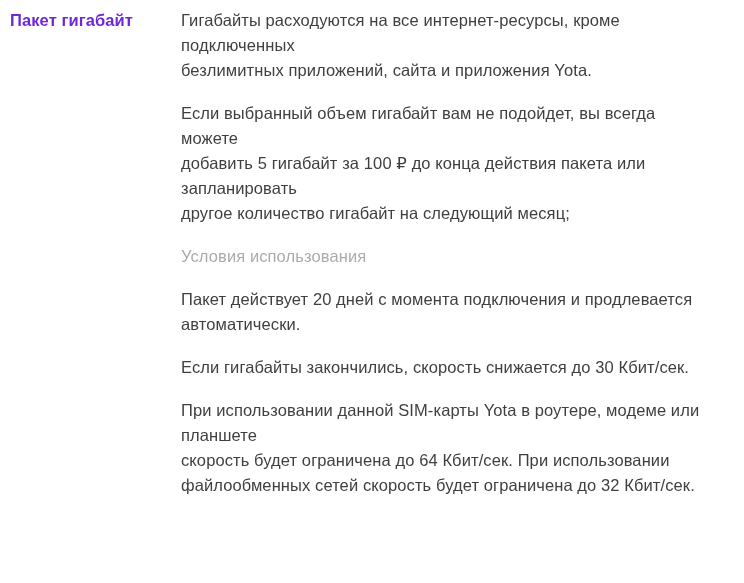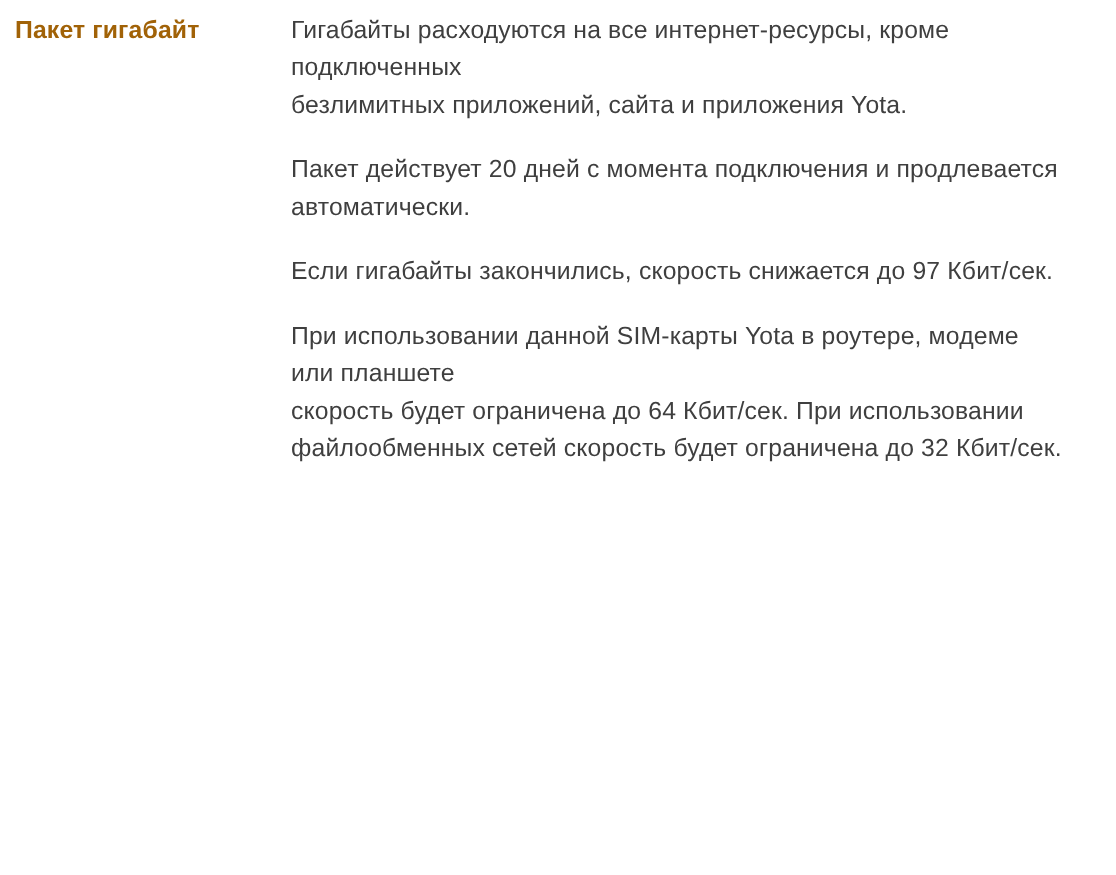--- a/index.html
+++ b/index.html
@@ -16,49 +16,53 @@
     padding: 8px 10px 0 10px;
     width: 744px;
   }
   .label-col {
     padding-right: 16px;
   }
   .section-title {
     font-size: 16.5px;
     line-height: 25px;
     font-weight: bold;
-    color: #a16207;
+    color: #6d28d9;
     letter-spacing: 0.1px;
   }
   .content-col {
     max-width: 530px;
   }
   .para {
     font-size: 16.5px;
     line-height: 25px;
     color: #3f3f3f;
-    margin: 0 0 18px 13px;
+    margin: 0 0 18px 0;
     white-space: pre-line;
     letter-spacing: 0.1px;
   }
   .para.muted {
     color: #ababab;
   }
 </style>
 </head>
 <body>
 
 <div class="layout">
   <div class="label-col">
     <h2 class="section-title">Пакет гигабайт</h2>
   </div>
   <div class="content-col">
 
   <p class="para">Гигабайты расходуются на все интернет-ресурсы, кроме подключенных
 безлимитных приложений, сайта и приложения Yota.</p>
+      <p class="para">Если выбранный объем гигабайт вам не подойдет, вы всегда можете
+добавить 5 гигабайт за 100 ₽ до конца действия пакета или запланировать
+другое количество гигабайт на следующий месяц;</p>
+      <p class="para muted">Условия использования</p>
       <p class="para">Пакет действует 20 дней с момента подключения и продлевается
 автоматически.</p>
-      <p class="para">Если гигабайты закончились, скорость снижается до 97 Кбит/сек.</p>
+      <p class="para">Если гигабайты закончились, скорость снижается до 30 Кбит/сек.</p>
       <p class="para">При использовании данной SIM-карты Yota в роутере, модеме или планшете
 скорость будет ограничена до 64 Кбит/сек. При использовании
 файлообменных сетей скорость будет ограничена до 32 Кбит/сек.</p>
     </div>
 </div>
 
 </body></html>

